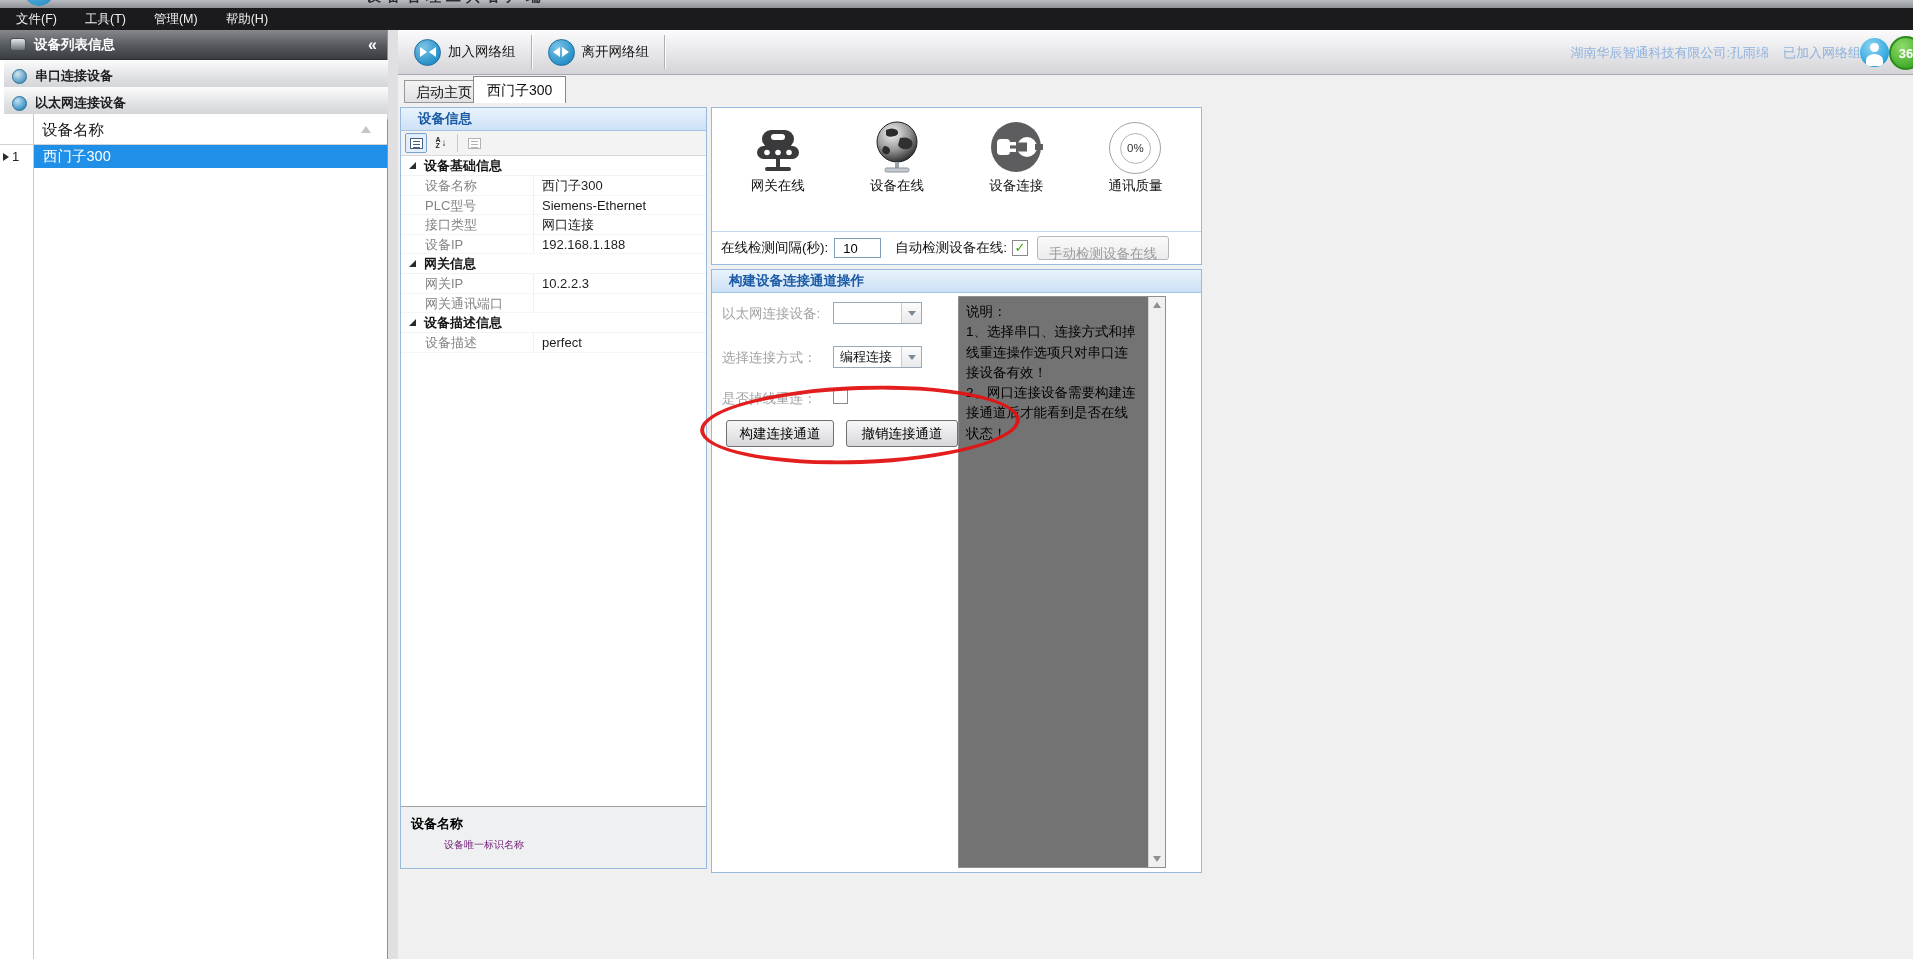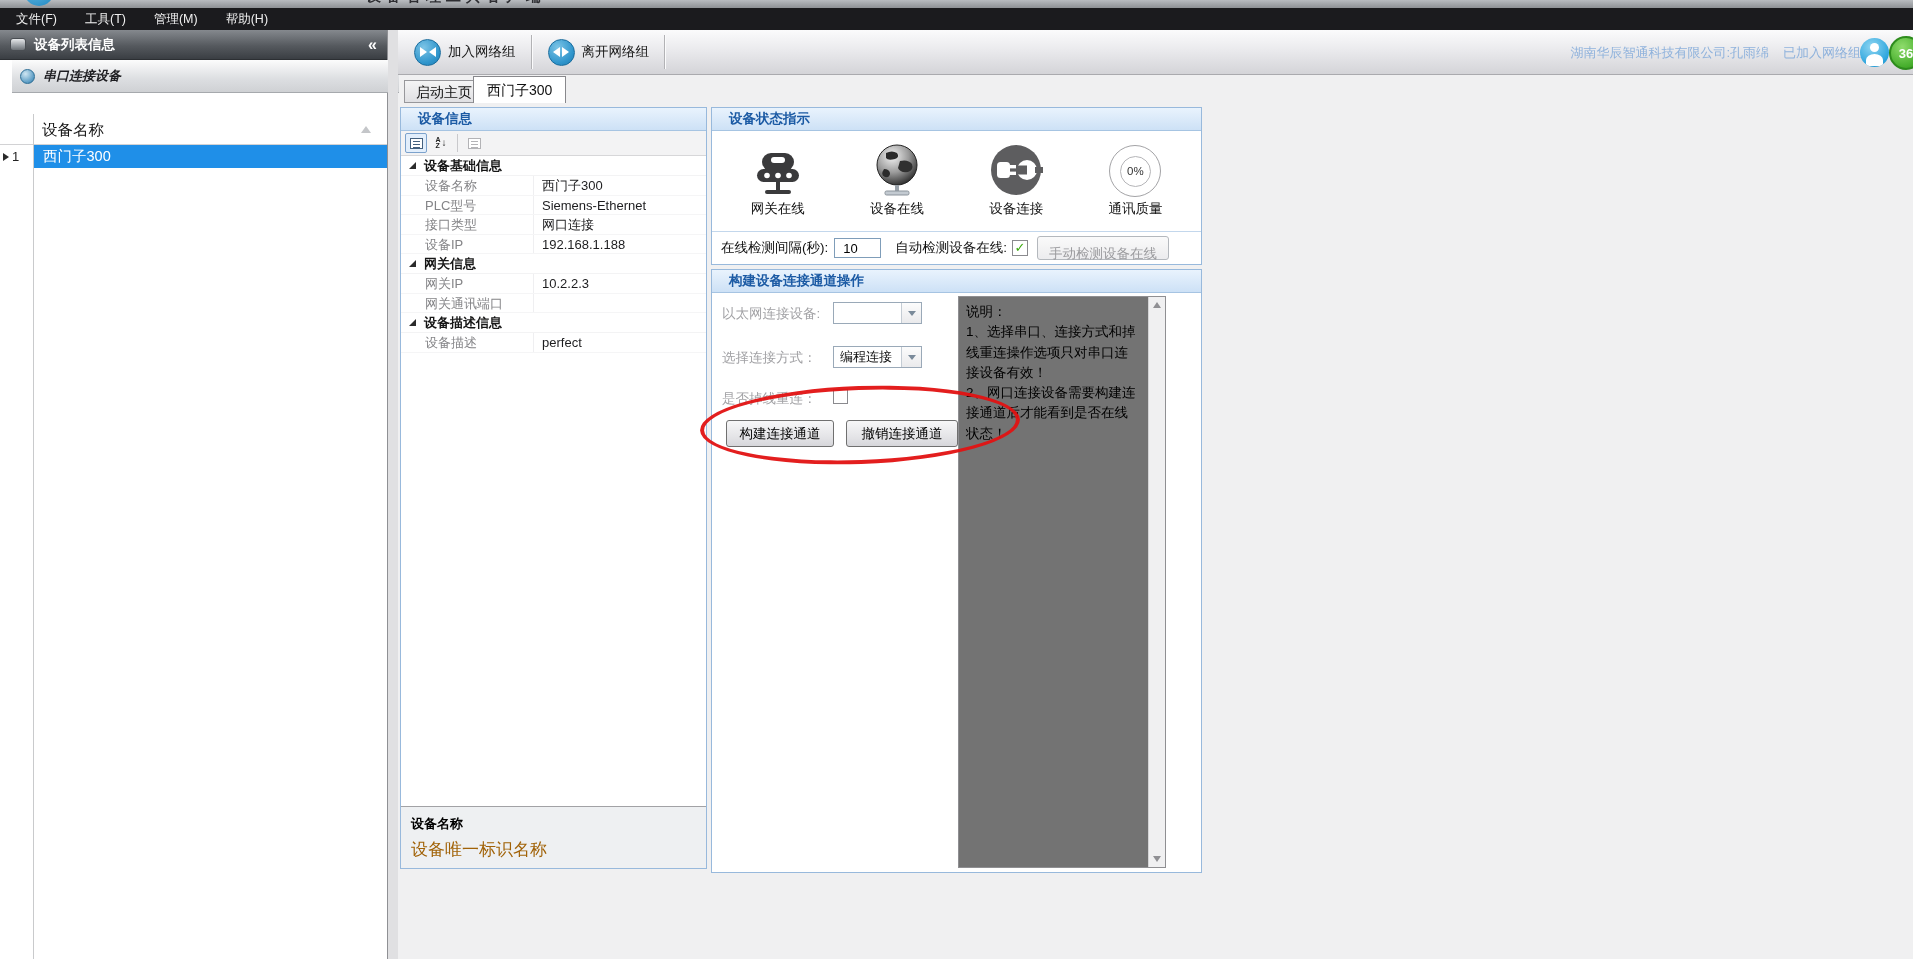--- a/index.html
+++ b/index.html
@@ -23,23 +23,23 @@
   
   .sidebar { position:absolute; left:0; top:30px; width:388px; height:929px; background:#ffffff;
              border-right:1px solid #8f9094; }
   .sb-header { position:absolute; left:0; top:0; width:100%; height:30px;
              background:linear-gradient(#85898e,#55595e 55%,#3a3e43);
              display:flex; align-items:center; padding:0 10px; border-bottom:1px solid #2c2f33; }
   .sb-header .hicon { width:16px; height:13px; border-radius:3px; margin-right:8px;
              background:linear-gradient(#e6e8ea,#9ba0a5 60%,#6d7277); border:1px solid #4a4e53; }
   .sb-header .htext { color:#ffffff; font-weight:bold; font-size:13.5px; flex:1; }
   .sb-header .hcollapse { color:#ffffff; font-size:16px; font-weight:bold; line-height:14px; }
-  .sb-group { position:absolute; left:12px; width:100%; height:27px;
+  .sb-group { position:absolute; left:4px; width:100%; height:27px;
              background:linear-gradient(#fcfcfc,#dcdee1 60%,#cfd1d4);
-             border-bottom:1px solid #a6a9ad; display:flex; align-items:center; padding:16px 8px;font-style:italic; }
+             border-bottom:1px solid #a6a9ad; display:flex; align-items:center; padding:16px 8px; }
   .sb-group .gicon { width:15px; height:15px; border-radius:50%; margin-right:8px; border:1px solid #2d6e96; }
   .gicon.serial { background:radial-gradient(circle at 35% 30%,#cfe6f2,#5b9cc4 70%,#2d6e96); }
   .gicon.ethernet { background:radial-gradient(circle at 35% 30%,#bfe2f5,#3e94c9 70%,#1f6d9e); }
   .sb-group .gtext { font-size:13px; font-weight:bold; color:#1e1e22; }
   .sb-thead { position:absolute; left:0; top:84px; width:100%; height:31px; background:#fff;
              border-bottom:1px solid #d2d2d4; }
   .sb-thead .coltext { position:absolute; left:42px; top:6px; font-size:15.5px; color:#141414; }
   .sb-thead .sort-up { position:absolute; right:16px; top:12px; width:0; height:0;
              border-left:5px solid transparent; border-right:5px solid transparent;
              border-bottom:7px solid #c4c6c9; }
@@ -111,21 +111,21 @@
   .pgrid { flex:1; overflow:hidden; background:#fff; }
   .pg-cat { display:flex; align-items:center; height:20px; border-bottom:1px solid #f3f3f4;
            font-size:13px; font-weight:bold; color:#161616; padding-left:8px; gap:8px; }
   .exp { width:0; height:0; border-left:7px solid transparent; border-bottom:7px solid #2b2b2b; }
   .pg-row { display:flex; height:19.5px; border-bottom:1px solid #f5f5f6; font-size:13px; }
   .pg-label { width:132px; padding-left:24px; color:#848487; line-height:19px; overflow:hidden; white-space:nowrap; }
   .pg-value { flex:1; border-left:1px solid #efeff1; padding-left:8px; color:#1d1d1f; line-height:19px;
            overflow:hidden; white-space:nowrap; }
   .pg-desc { height:62px; background:#eef0f2; border-top:1px solid #a2a2a5; padding:8px 10px; }
   .pg-desc .dn { font-size:13px; font-weight:bold; color:#000; }
-  .pg-desc .dd { font-size:17px; color:#a16207; margin-top:5px; }
+  .pg-desc .dd { font-size:10px; color:#701a75; margin-top:5px;margin-left:33px; }
 
   
   .statuspanel { left:313px; top:4px; width:491px; height:158px; }
   .ind-row { display:flex; justify-content:space-around; padding:8px 6px 0 6px; }
   .ind { width:110px; text-align:center; }
   .ind .icon-box { height:58px; display:flex; align-items:flex-end; justify-content:center; }
   .ind .ilabel { font-size:13.5px; color:#111; margin-top:3px; }
   .q-outer { width:52px; height:52px; border:1px solid #a3a3a6; border-radius:50%; background:#fff;
            display:flex; align-items:center; justify-content:center; }
   .q-inner { width:31px; height:31px; border:1px solid #b5b5b8; border-radius:50%;
@@ -195,20 +195,24 @@
   <div class="sidebar">
     <div class="sb-header">
       <span class="hicon"></span>
       <span class="htext">设备列表信息</span>
       <span class="hcollapse">«</span>
     </div>
     <div class="sb-group" style="top:30px;">
       <span class="gicon serial"></span>
       <span class="gtext">串口连接设备</span>
     </div>
+    <div class="sb-group" style="top:57px;">
+      <span class="gicon ethernet"></span>
+      <span class="gtext">以太网连接设备</span>
+    </div>
     <div class="sb-thead">
       <span class="coltext">设备名称</span>
       <span class="sort-up"></span>
     </div>
     <div class="sb-vline"></div>
     <div class="sb-rownum">
       <span class="rarrow"></span>
       <span>1</span>
     </div>
     <div class="sb-rowsel">西门子300</div>
@@ -325,23 +329,20 @@
             <div class="pg-value">perfect</div>
           </div>
         </div>
         <div class="pg-desc">
           <div class="dn">设备名称</div>
           <div class="dd">设备唯一标识名称</div>
         </div>
       </div>
 
       <div class="panel statuspanel">
-        <div class="phead">
-          <span class="ptitle">设备状态指示</span>
-        </div>
         <div class="ind-row">
           <div class="ind">
             <div class="icon-box">
               <svg class="svgicon" width="52" height="48" viewBox="0 0 52 48">
                 <rect x="10" y="4" width="32" height="18" rx="9" fill="#3a3a3c"></rect>
                 <rect x="19" y="8" width="14" height="6" rx="3" fill="#ffffff"></rect>
                 <rect x="5" y="20" width="42" height="13" rx="6.5" fill="#3a3a3c"></rect>
                 <circle cx="15" cy="26.5" r="2.8" fill="#fff"></circle>
                 <circle cx="26" cy="26.5" r="2.8" fill="#fff"></circle>
                 <circle cx="37" cy="26.5" r="2.8" fill="#fff"></circle>

